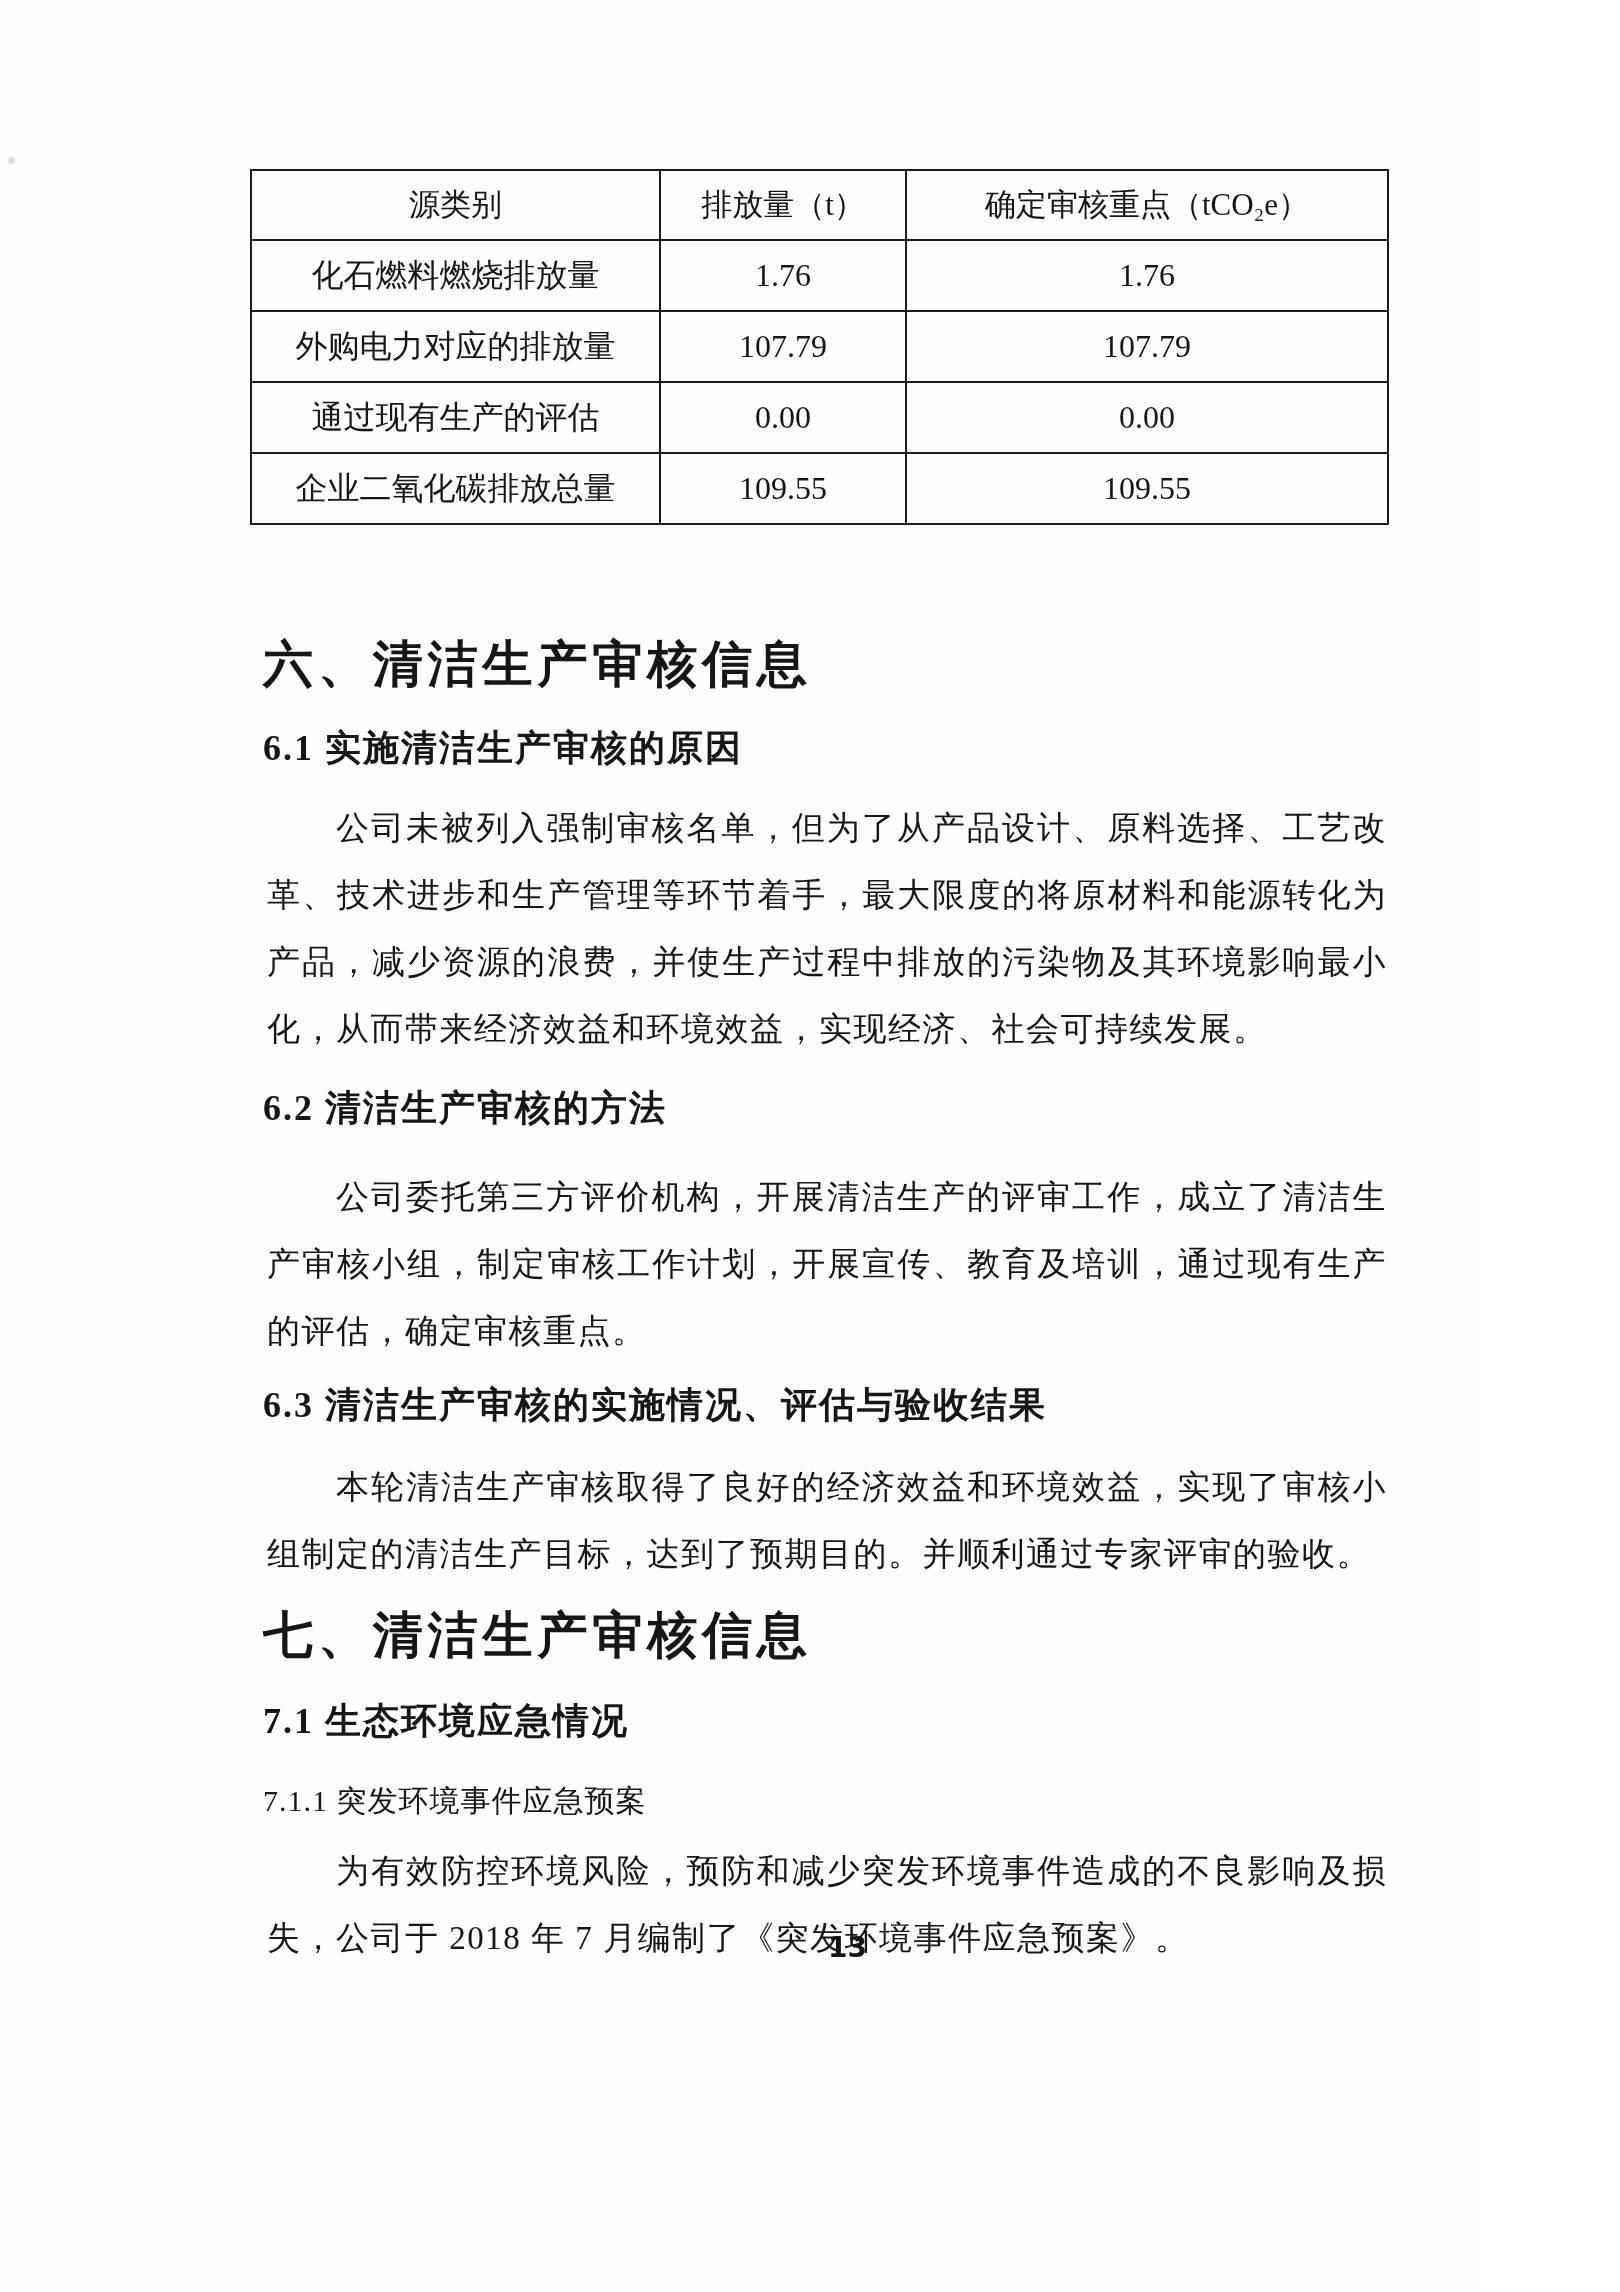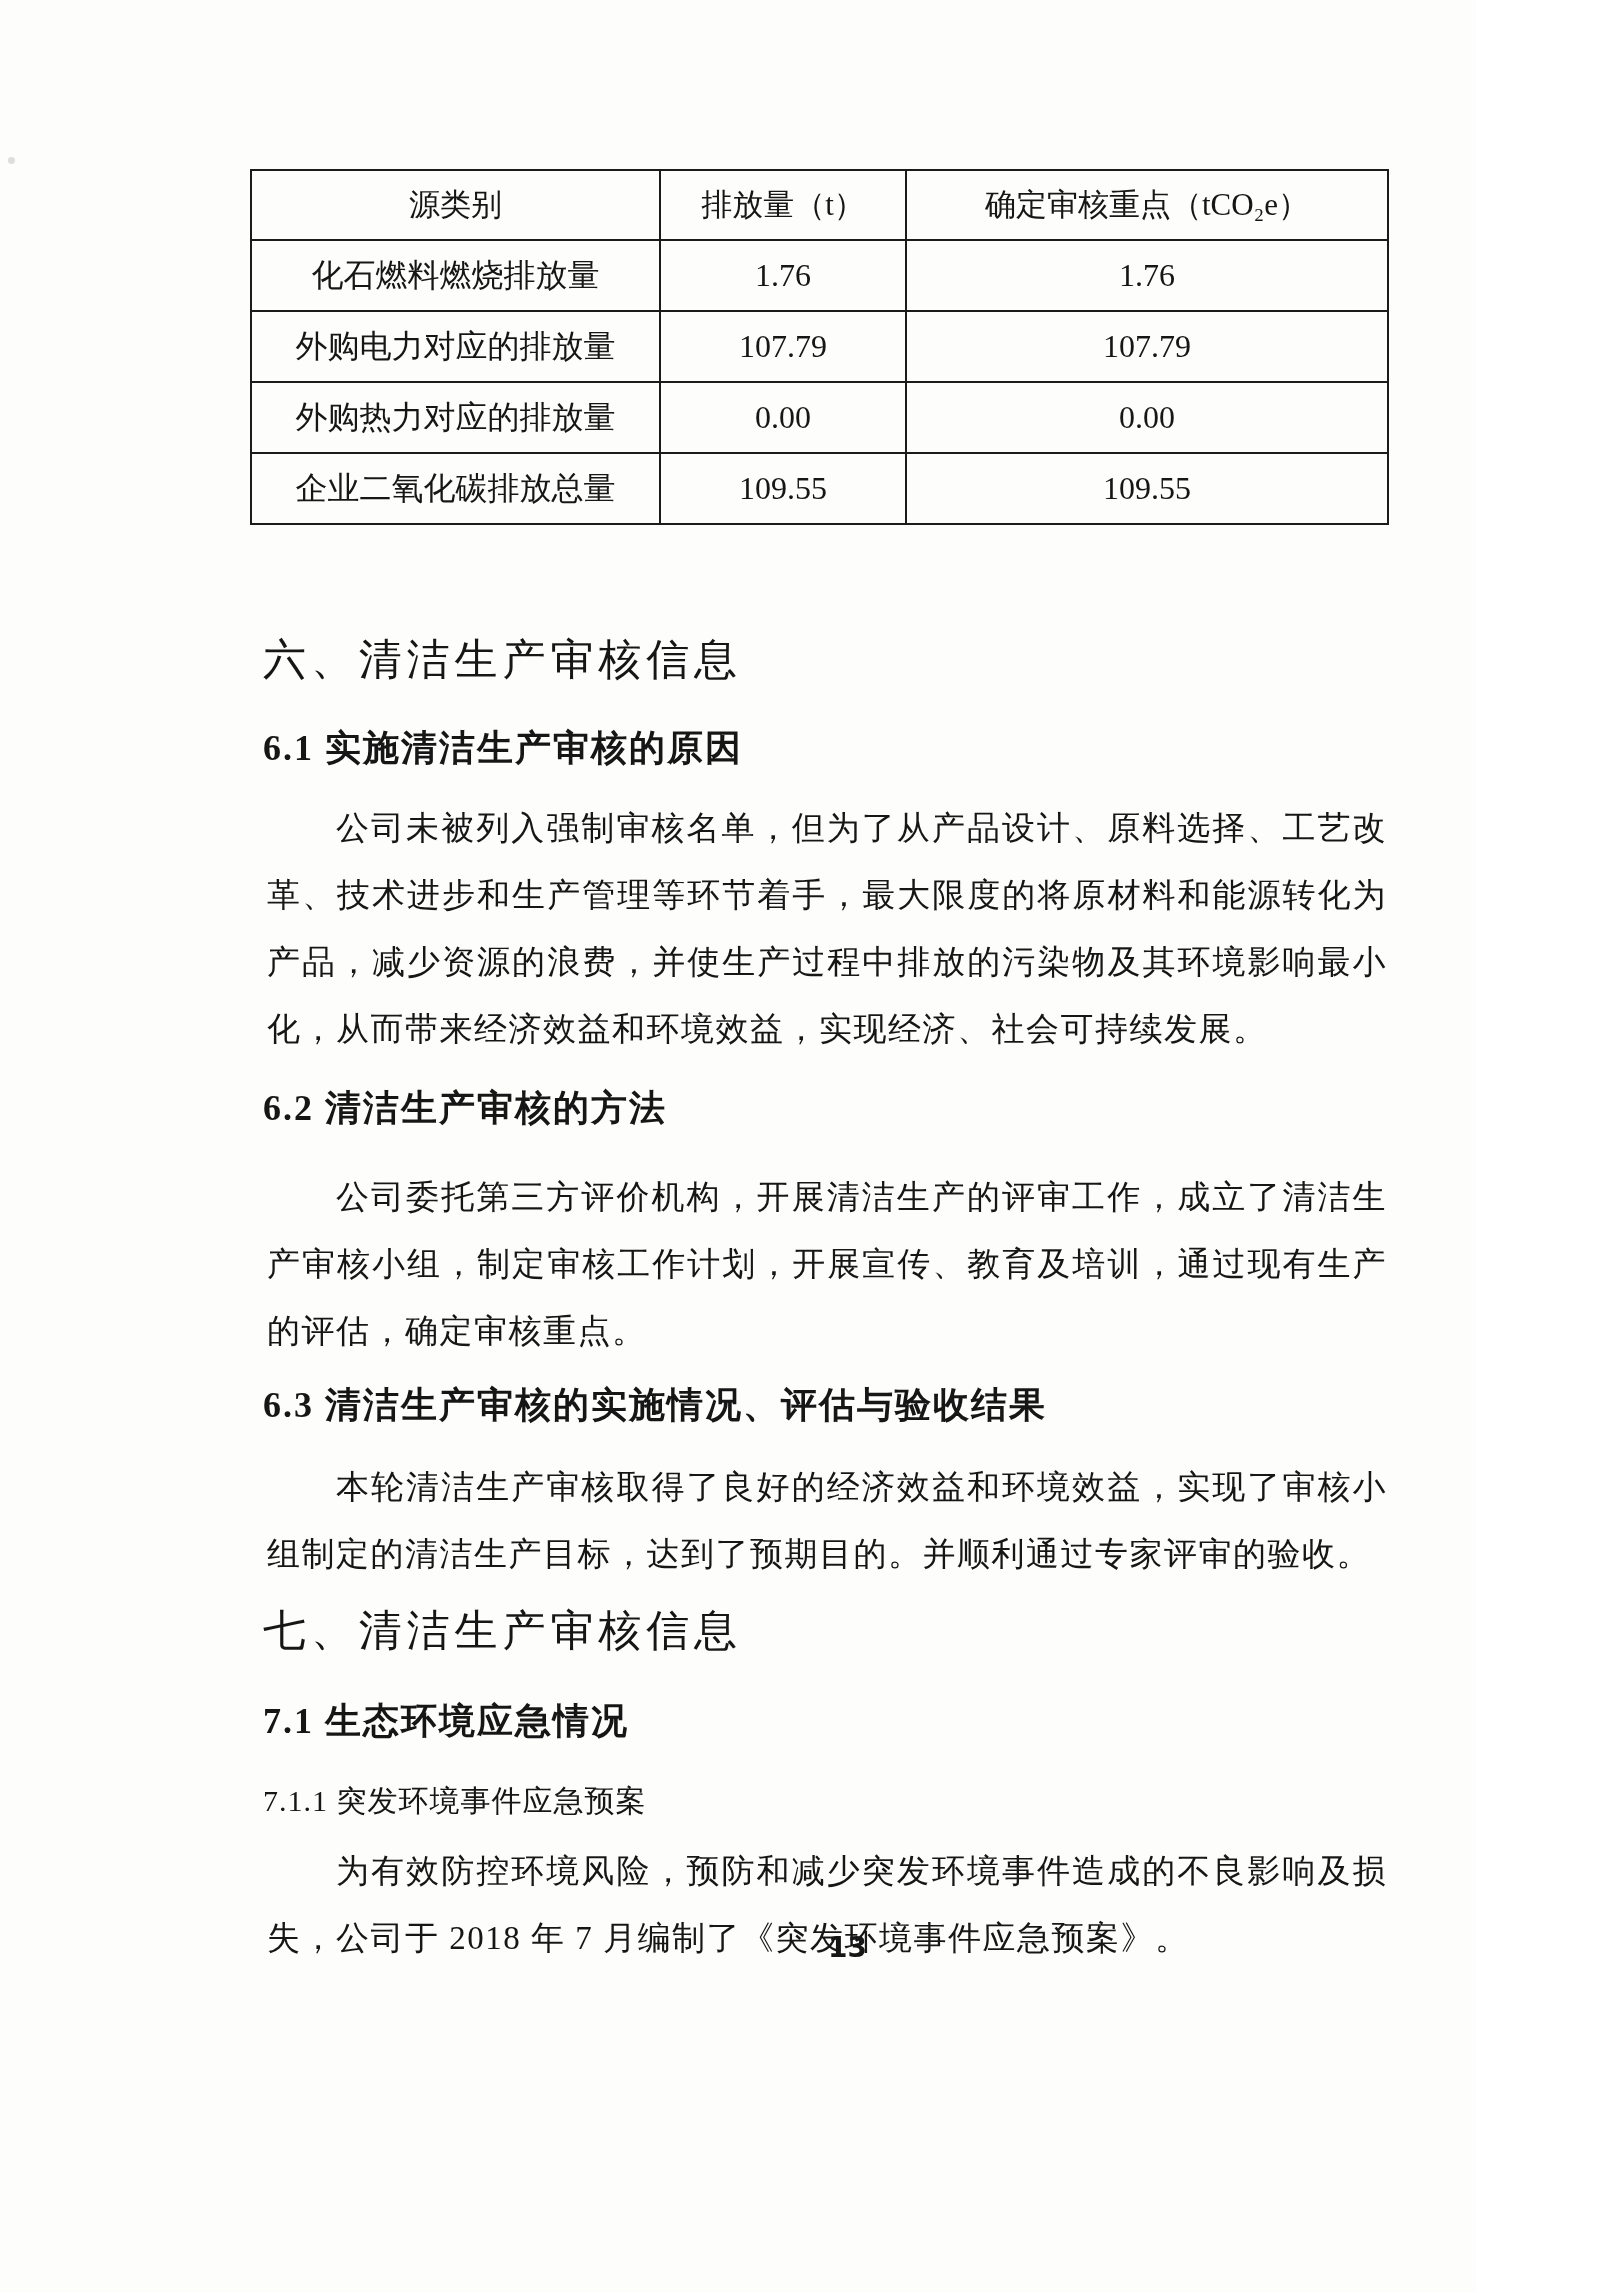--- a/index.html
+++ b/index.html
@@ -31,21 +31,21 @@
     font-weight:normal;
     font-size:32px;
     padding:0;
   }
   table.emissions{border:2.9px solid #161616;}
   table.emissions tr.hdr td{height:68px;font-size:31px;}
   table.emissions tr.row td{height:69px;}
   
   .h1{
     position:absolute;left:263px;
-    font-size:43px;font-weight:normal;letter-spacing:4.9px;
+    font-size:50px;font-weight:bold;letter-spacing:4.9px;
     white-space:nowrap;
   }
   .h2{
     position:absolute;left:263px;
     font-size:36px;font-weight:bold;letter-spacing:2px;
     white-space:nowrap;
   }
   .h3{
     position:absolute;left:263px;
     font-size:30px;font-weight:normal;letter-spacing:1px;
@@ -100,21 +100,21 @@
       <td>化石燃料燃烧排放量</td>
       <td>1.76</td>
       <td>1.76</td>
     </tr>
     <tr class="row">
       <td>外购电力对应的排放量</td>
       <td>107.79</td>
       <td>107.79</td>
     </tr>
     <tr class="row">
-      <td>外购热力对应的排放量</td>
+      <td>通过现有生产的评估</td>
       <td>0.00</td>
       <td>0.00</td>
     </tr>
     <tr class="row">
       <td>企业二氧化碳排放总量</td>
       <td>109.55</td>
       <td>109.55</td>
     </tr>
   </tbody>
     </table>

